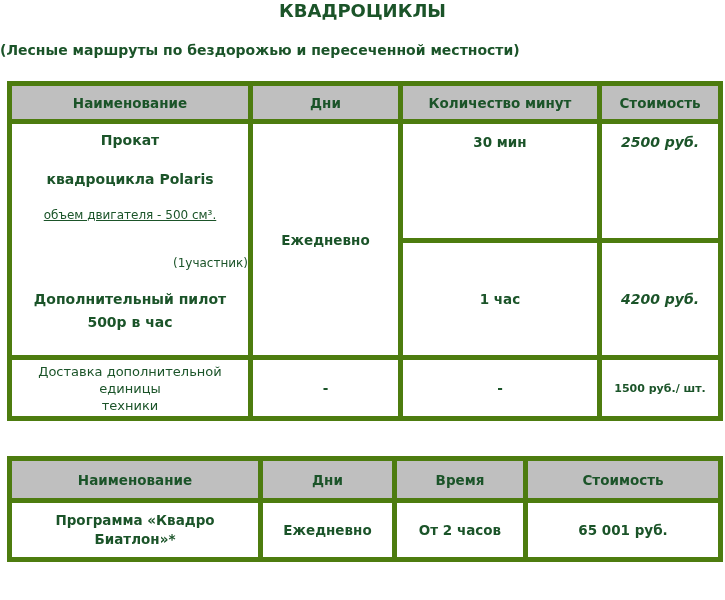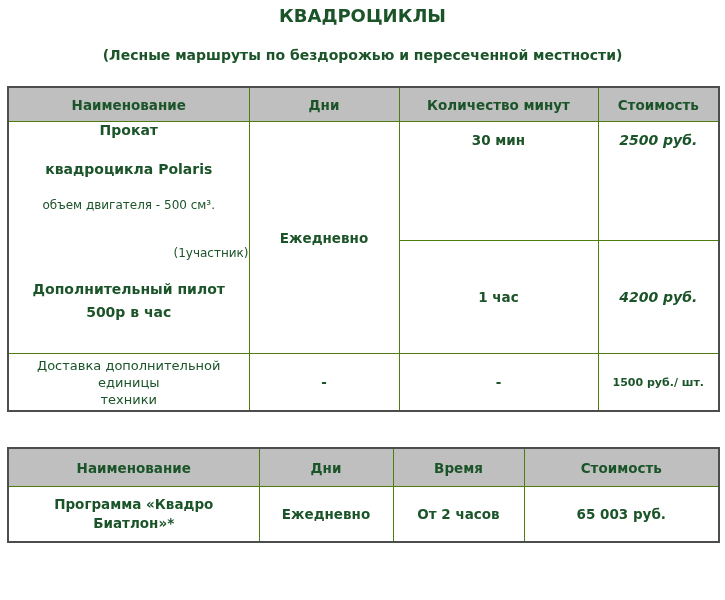--- a/index.html
+++ b/index.html
@@ -11,61 +11,60 @@
     width: 725px;
     height: 600px;
     font-family: "DejaVu Sans", sans-serif;
     color: #1B5429;
     overflow: hidden;
   }
   .doc-title {
     text-align: center;
     font-size: 18px;
     font-weight: bold;
-    padding-top: 5px;
     line-height: 21px;
   }
   .doc-subtitle {
-    text-align: center;
+    text-align: left;
     font-size: 14px;
     font-weight: bold;
     margin-top: 21px;
     line-height: 17px;
   }
   table {
     border-collapse: collapse;
     table-layout: fixed;
     width: 711px;
     margin-left: 7px;
     border: 2px solid #4d4d4d;
   }
   th, td {
-    border: 1px solid #4d7c0f;
+    border: 5px solid #4d7c0f;
     text-align: center;
     padding: 0;
     overflow: hidden;
   }
   th {
     background: #bfbfbf;
     font-size: 13.5px;
     font-weight: bold;
     color: #1B5429;
   }
   #rental-table { margin-top: 22px; }
   #rental-table th { height: 33px; }
   #programs-table { margin-top: 35px; }
   #programs-table th { height: 37px; }
   .cell-mid { vertical-align: middle; }
 
   .name-cell { vertical-align: top; }
   .line-bold  { font-weight: bold; font-size: 14px; line-height: 17px; }
   .line-small { font-weight: normal; font-size: 12px; line-height: 16px; }
-  .mt8  { }
+  .mt8  { margin-top: 8px; }
   .mt22 { margin-top: 22px; }
-  .mt19 { margin-top: 19px; }
+  .mt19 { margin-top: 19px; text-decoration: underline; }
   .mt32 { margin-top: 32px; text-align: right; }
   .mt20 { margin-top: 20px; }
   .mt6  { margin-top: 6px; }
 
   .bold-sm { font-weight: bold; font-size: 13.5px; }
   .bold-md { font-weight: bold; font-size: 14px; font-style: italic; }
   .bold-lg { font-weight: bold; font-size: 11px; }
 
   .sub1 { height: 119px; vertical-align: top; padding-top: 10px; box-sizing: border-box; }
   .sub2 { height: 112px; vertical-align: middle; }
@@ -140,16 +139,16 @@
     <th>Время</th>
     <th>Стоимость</th>
   </tr>
   <tr class="prog-row1">
     <td>
       <div class="prog-name-line">Программа «Квадро</div>
       <div class="prog-name-line">Биатлон»*</div>
     </td>
     <td>Ежедневно</td>
     <td>От 2 часов</td>
-    <td>65 003 руб.</td>
+    <td>65 001 руб.</td>
   </tr>
 </tbody>
   </table>
 
 </body></html>

